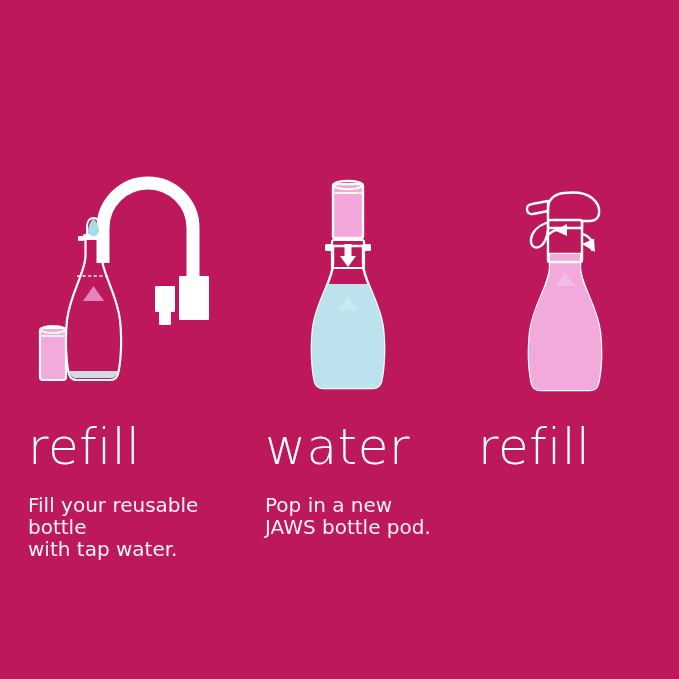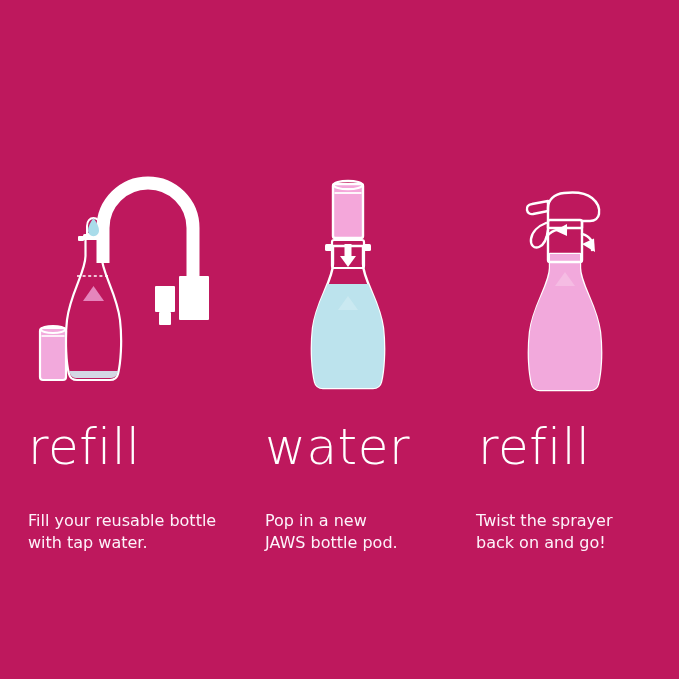--- a/index.html
+++ b/index.html
@@ -62,25 +62,25 @@
   
   .cap-row {
     position: absolute;
     left: 0;
     top: 494px;
     width: 679px;
     height: 60px;
   }
   .caption {
     position: absolute;
-    top: 16px;
+    top: 0;
     color: #fdf2fa;
     font-family: "DejaVu Sans", sans-serif;
     font-weight: 400;
-    font-size: 16px;
+    font-size: 20px;
     line-height: 22px;
     white-space: pre-line;
   }
   .c1 { left: 28px;  width: 210px; }
   .c2 { left: 265px; width: 190px; }
   .c3 { left: 476px; width: 185px; }
 </style>
 </head>
 <body>
 
@@ -251,17 +251,15 @@
     <div class="heading h1">refill</div>
     <div class="heading h2">water</div>
     <div class="heading h3">refill</div>
   </div>
 
   <div class="cap-row">
     <div class="caption c1">Fill your reusable bottle
 with tap water.</div>
     <div class="caption c2">Pop in a new
 JAWS bottle pod.</div>
-    <div class="caption c3">Twist the sprayer
-back on and go!</div>
   </div>
 
 </div>
 
 </body></html>

